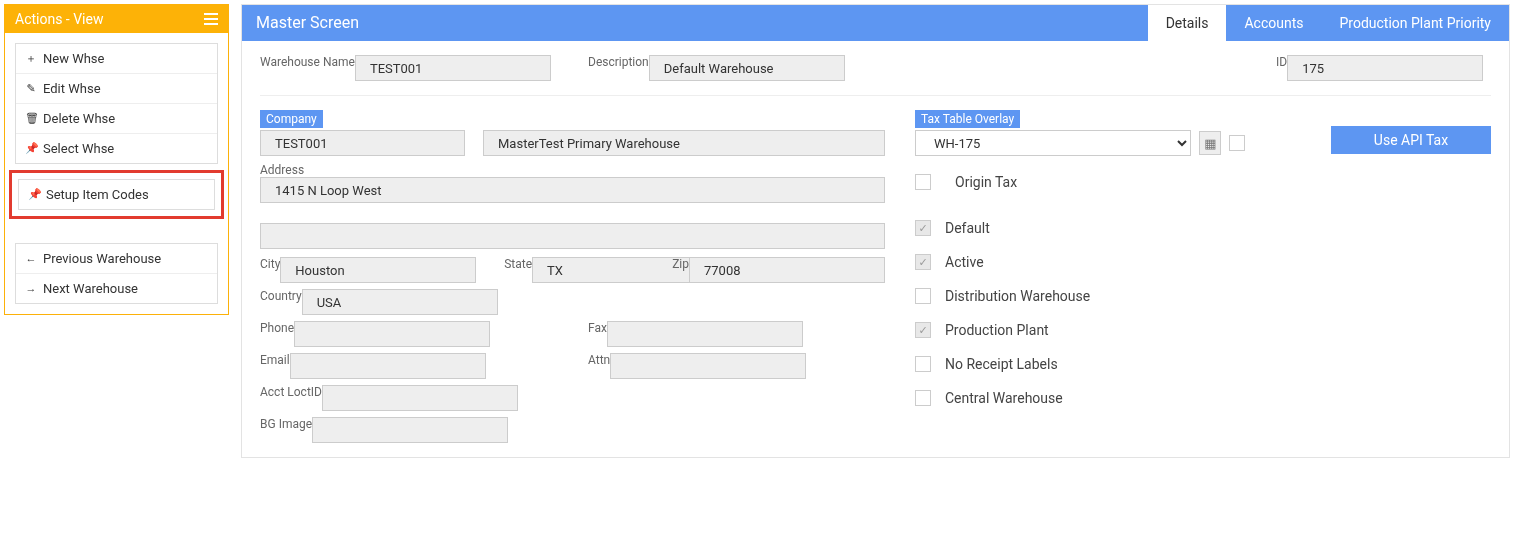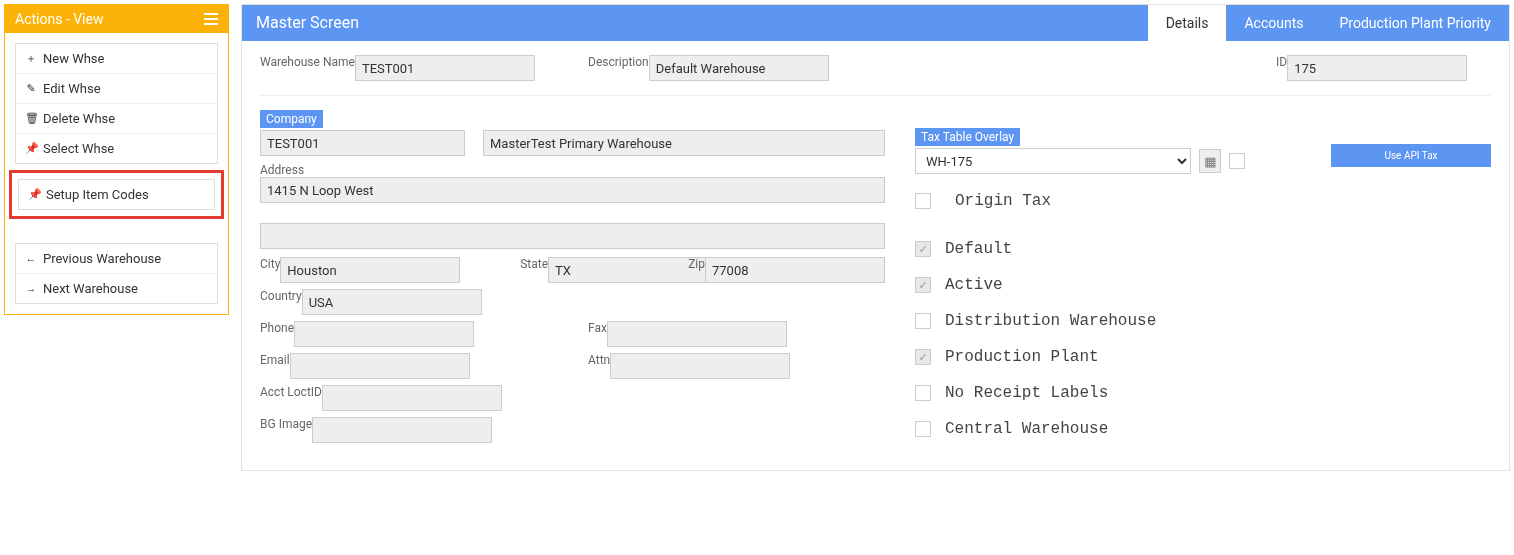--- a/index.html
+++ b/index.html
@@ -40,21 +40,21 @@
   padding: 0 18px; line-height: 36px; color: #fff; font-size: 14px; cursor: pointer;
 }
 .tab.active { background: #fff; color: #333; }
 
 .card-body { padding: 14px 18px; }
 
 .row { display: flex; gap: 18px; margin-bottom: 6px; align-items: flex-end; }
 .field { display: flex; flex-direction: row; }
 .lbl { font-size: 12px; color: #666; margin-bottom: 2px; }
 .inp {
-  border: 1px solid #ccc; background: #eee; padding: 4px 6px;
+  border: 1px solid #ccc; background: #eee; padding: 4px 14px;
   height: 26px; color: #333; font-size: 13px;
 }
 .sel { background: #fff; }
 
 .section-divider { border-top: 1px solid #eee; margin: 14px 0; }
 
 .badge {
   background: #5d96f2; color: #fff; padding: 2px 6px; font-size: 12px;
   display: inline-block; margin-bottom: 2px;
 }
@@ -63,25 +63,25 @@
 .left-col { width: 625px; }
 .mid-col  { width: 330px; }
 .right-col { flex: 1; }
 
 .chk-row { display: flex; align-items: center; gap: 14px; margin-bottom: 18px; }
 .chk {
   width: 16px; height: 16px; border: 1px solid #ccc; background: #fff;
   display: inline-flex; align-items: center; justify-content: center; font-size: 11px; color: #888;
 }
 .chk.on { background: #e8e8e8; color: #999; }
-.chk-label { font-size: 16px; color: #444; font-family: Liberation Mono, monospace; }
+.chk-label { font-size: 14px; color: #444; }
 
 .btn-blue {
   background: #5d96f2; color: #fff; border: none; padding: 6px 22px;
-  font-size: 10px; cursor: pointer; width: 160px; text-align: center;
+  font-size: 14px; cursor: pointer; width: 160px; text-align: center;
 }
 
 .grid-btn {
   width: 22px; height: 24px; border: 1px solid #ccc; background: #eee;
   display: inline-flex; align-items: center; justify-content: center; color: #777;
 }
 
 .tax-row { display: flex; align-items: center; gap: 8px; }
 
 .origin-row { display: flex; align-items: center; gap: 24px; margin-top: 18px; }
@@ -235,21 +235,21 @@
             <input class="inp" readonly="" value="" style="">
           </div>
 
           <div class="field" style="width:100%">
             <span class="lbl">BG Image</span>
             <input class="inp" readonly="" style="">
           </div>
         </div>
 
         <div style="flex:1">
-          <div style="display:flex; gap:26px; align-items:flex-start;margin-top:18px;">
+          <div style="display:flex; gap:26px; align-items:flex-start;">
             <div class="mid-col">
               <span class="badge">Tax Table Overlay</span>
               <div class="tax-row">
                 <select class="inp sel" style="width:280px">
                   <option>WH-175</option>
                 </select>
                 <span class="grid-btn">▦</span>
                 <span class="chk"></span>
               </div>
               <div class="origin-row">

